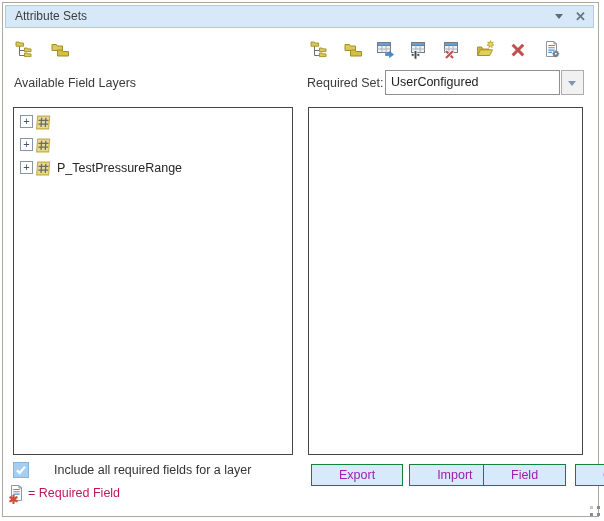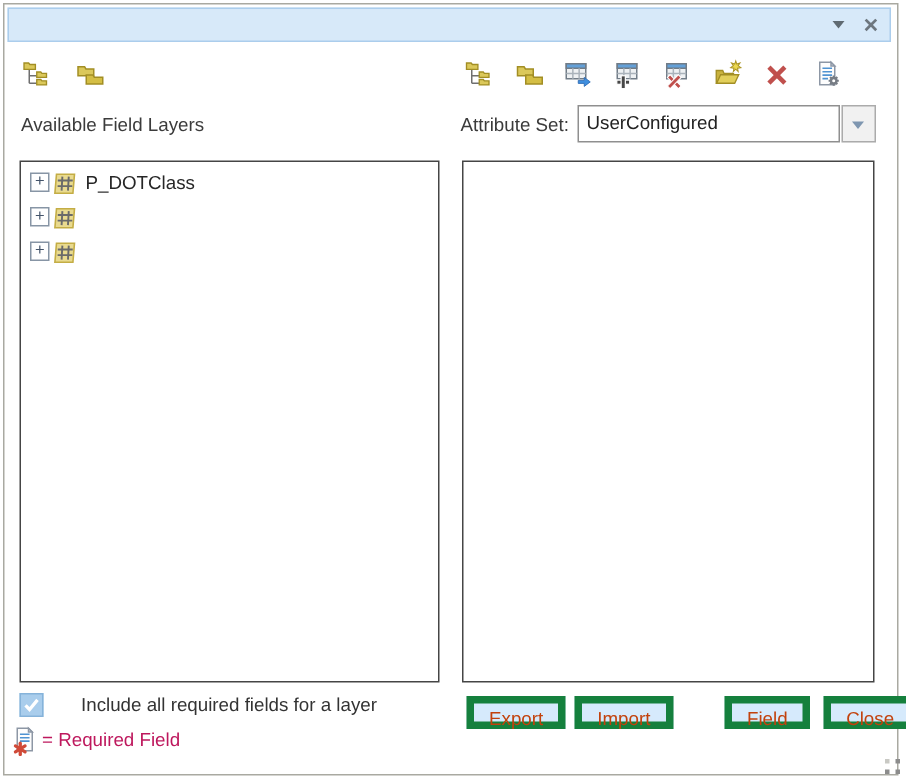--- a/index.html
+++ b/index.html
@@ -90,42 +90,43 @@
     position: absolute; left: 23px; top: 0; line-height: 17px; white-space: nowrap;
     font-size: 12.5px; color: #333; margin-left: 18px;
   }
   .legend-row { position: absolute; left: 8px; top: 484px; height: 20px; }
   .legend-text {
     position: absolute; left: 20px; top: 0; line-height: 19px; white-space: nowrap;
     font-size: 12.5px; color: #be185d;
   }
   
   .btn {
-    height: 22px; min-width: 44px; padding: 0 10px;
-    background: #d6eafc; border: 5px solid #15803d;
-    font-family: "Liberation Sans", sans-serif; font-size: 12.5px; color: #c2410c;
+    height: 22px; min-width: 44px; padding: 0 27px;
+    background: #d6eafc; border: 1px solid #15803d;
+    font-family: "Liberation Sans", sans-serif; font-size: 12.5px; color: #a21caf;
     cursor: pointer; line-height: 20px; text-align: center;
   }
   .btn-group-left  { position: absolute; left: 311px; top: 464px; display: flex; gap: 6px; }
   .btn-group-right { position: absolute; left: 483px; top: 464px; display: flex; gap: 9px; }
   
   .grip { position: absolute; right: 3px; bottom: 3px; width: 14px; height: 13px; }
   .grip i { position: absolute; width: 3px; height: 3px; background: #8c8c8c; }
   .grip i.lt { background: #c9c9c4; }
   .grip .d1 { right: 1px; top: 1px; }
   .grip .d2 { right: 1px; top: 8px; }
   .grip .d3 { right: 8px; top: 8px; }
   .grip .l1 { right: 8px; top: 1px; }
 </style>
 </head>
 <body>
 
 <div class="frame"></div>
 
 <div class="titlebar">
+  <span class="title">Attribute Sets</span>
   <span class="tb-collapse"></span>
   <span class="tb-close">✕</span>
 </div>
 
 <div class="toolbar-left">
   <span class="icon-btn">
     <svg width="20" height="22" viewBox="0 0 20 22">
       <path d="M4.5 6 V16.5 M4.5 11.5 H9.5 M4.5 16.5 H9.5" stroke="#6f6f6f" stroke-width="1" fill="none"></path>
       <path d="M1 3 L1 7.2 L8.6 7.2 L8.6 4 L4.9 4 L4.1 3 Z" fill="#dbc85a" stroke="#a28e24" stroke-width="0.9"></path>
       <path d="M9.5 9 L9.5 12.6 L16 12.6 L16 9.9 L12.9 9.9 L12.2 9 Z" fill="#dbc85a" stroke="#a28e24" stroke-width="0.9"></path>
@@ -208,41 +209,40 @@
       <g stroke="#777d85" stroke-width="1.4">
         <path d="M14.8 11.4 V18.2 M11.4 14.8 H18.2 M12.4 12.4 L17.2 17.2 M17.2 12.4 L12.4 17.2"></path>
       </g>
       <circle cx="14.8" cy="14.8" r="2.6" fill="#777d85"></circle>
       <circle cx="14.8" cy="14.8" r="1" fill="#ffffff"></circle>
     </svg>
   </span>
 </div>
 
 <div class="heading-left">Available Field Layers</div>
-<div class="attr-label">Attribute Set:</div>
+<div class="attr-label">Required Set:</div>
 
 <div class="combobox">
   <div class="combo-field">UserConfigured</div>
   <div class="combo-btn">
     <span class="tri"></span>
   </div>
 </div>
 
 <div class="panel panel-left">
   <div class="tree-row">
     <span class="expander">+</span>
     <span class="layer-icon">
       <svg width="17" height="17" viewBox="0 0 16 16">
         <path d="M2.5 2 L13.8 2 L12.8 14 L1.5 14 Z" fill="#e9da8f" stroke="#c4ad45"></path>
         <g stroke="#6a6a6a" stroke-width="1.2" fill="none">
           <path d="M3.3 6 H12.7 M3.2 9.5 H12.4 M6.2 3.5 L5.7 12.3 M10.2 3.5 L9.7 12.3"></path>
         </g>
       </svg>
     </span>
-    <span class="tree-label">P_DOTClass</span>
   </div>
   <div class="tree-row">
     <span class="expander">+</span>
     <span class="layer-icon">
       <svg width="17" height="17" viewBox="0 0 16 16">
         <path d="M2.5 2 L13.8 2 L12.8 14 L1.5 14 Z" fill="#e9da8f" stroke="#c4ad45"></path>
         <g stroke="#6a6a6a" stroke-width="1.2" fill="none">
           <path d="M3.3 6 H12.7 M3.2 9.5 H12.4 M6.2 3.5 L5.7 12.3 M10.2 3.5 L9.7 12.3"></path>
         </g>
       </svg>
@@ -251,20 +251,21 @@
   <div class="tree-row">
     <span class="expander">+</span>
     <span class="layer-icon">
       <svg width="17" height="17" viewBox="0 0 16 16">
         <path d="M2.5 2 L13.8 2 L12.8 14 L1.5 14 Z" fill="#e9da8f" stroke="#c4ad45"></path>
         <g stroke="#6a6a6a" stroke-width="1.2" fill="none">
           <path d="M3.3 6 H12.7 M3.2 9.5 H12.4 M6.2 3.5 L5.7 12.3 M10.2 3.5 L9.7 12.3"></path>
         </g>
       </svg>
     </span>
+    <span class="tree-label">P_TestPressureRange</span>
   </div>
 </div>
 
 <div class="panel panel-right"></div>
 
 <div class="chk-row">
   <span class="checkbox">
     <svg width="14" height="14" viewBox="0 0 14 14" style="position:absolute;left:0;top:0;">
       <path d="M3 7.2 L5.7 10 L11 3.6" stroke="#ffffff" stroke-width="2.2" fill="none"></path>
     </svg>

